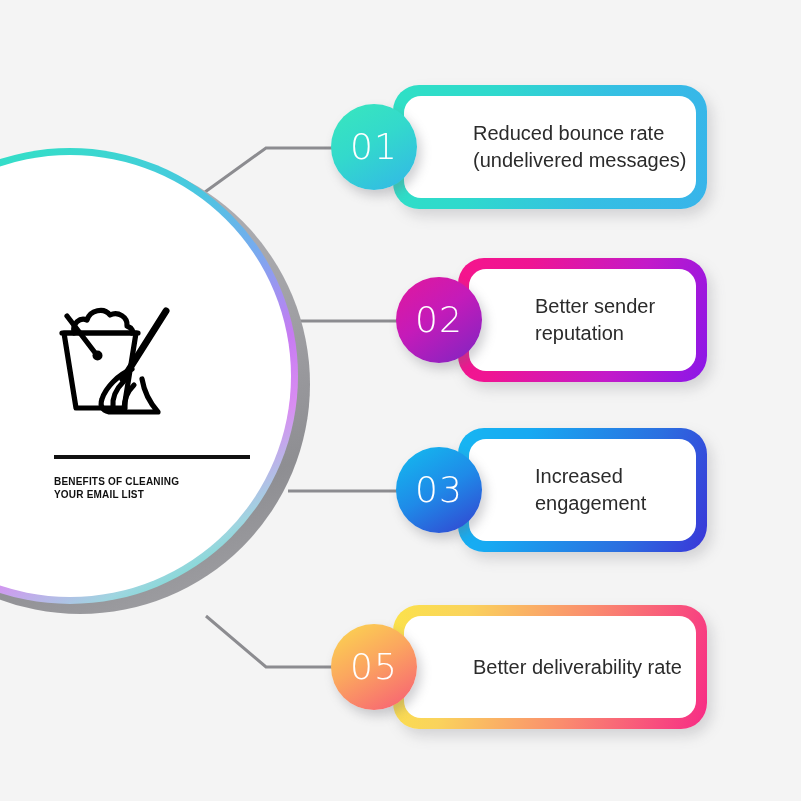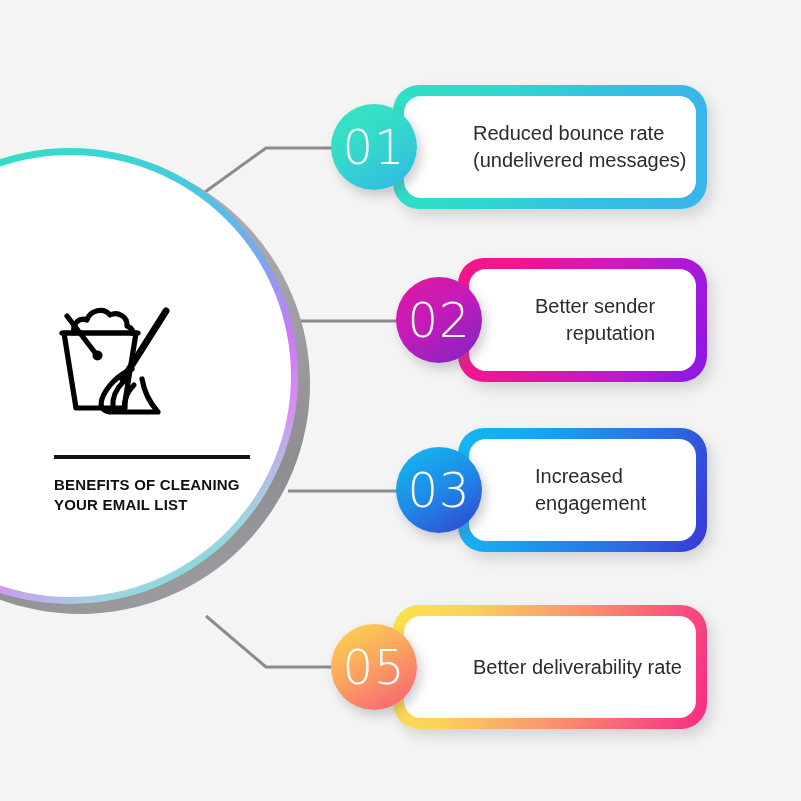--- a/index.html
+++ b/index.html
@@ -74,21 +74,21 @@
     display: block;
   }
   .hub-rule {
     width: 196px;
     height: 4px;
     background: #111111;
     margin-top: 34px;
   }
   .hub-title {
     margin-top: 16px;
-    font-size: 15px;
+    font-size: 10px;
     font-weight: bold;
     line-height: 1.32;
     letter-spacing: 0.2px;
     color: #101010;
     text-transform: uppercase;
     white-space: pre-line;
   }
 
   
   .connectors {
@@ -135,40 +135,40 @@
     height: 86px;
     border-radius: 50%;
     display: flex;
     align-items: center;
     justify-content: center;
     box-shadow: 4px 6px 11px rgba(110,110,118,0.32);
     z-index: 5;
   }
   .badge-num {
     font-family: "DejaVu Sans", sans-serif;
-    font-size: 48px;
+    font-size: 36px;
     font-weight: 300;
     color: #ffffff;
     letter-spacing: 1px;
     line-height: 1;
   }
 
   
   #row-1 { left: 331px; top: 85px; width: 376px; }
   #row-1 .card { left: 62px; width: 314px;
       background: linear-gradient(105deg, #2fe0c5 0%, #2fd9cd 30%, #35bfe3 65%, #38b4ea 100%); }
   #row-1 .card-inner { padding-left: 69px; }
   #row-1 .badge { left: 0px;
       background: linear-gradient(150deg, #39e7bd 0%, #33d9cc 45%, #32b6e8 100%); }
 
   
   #row-2 { left: 396px; top: 258px; width: 311px; }
   #row-2 .card { left: 62px; width: 249px;
       background: linear-gradient(110deg, #f5158c 0%, #ef1593 25%, #c31ac9 65%, #8a17e8 100%); }
-  #row-2 .card-inner { padding-left: 66px; text-align: right; }
+  #row-2 .card-inner { padding-left: 66px; }
   #row-2 .badge { left: 0px;
       background: linear-gradient(145deg, #e2189c 0%, #c41bb9 45%, #7d25c2 100%); }
 
   
   #row-3 { left: 396px; top: 428px; width: 311px; }
   #row-3 .card { left: 62px; width: 249px;
       background: linear-gradient(110deg, #17b6f2 0%, #17a9f2 25%, #2b6fe0 70%, #3a35d8 100%); }
   #row-3 .card-inner { padding-left: 66px; }
   #row-3 .badge { left: 0px;
       background: linear-gradient(150deg, #13bdef 0%, #1f8ae8 50%, #3440cf 100%); justify-content: center; }

